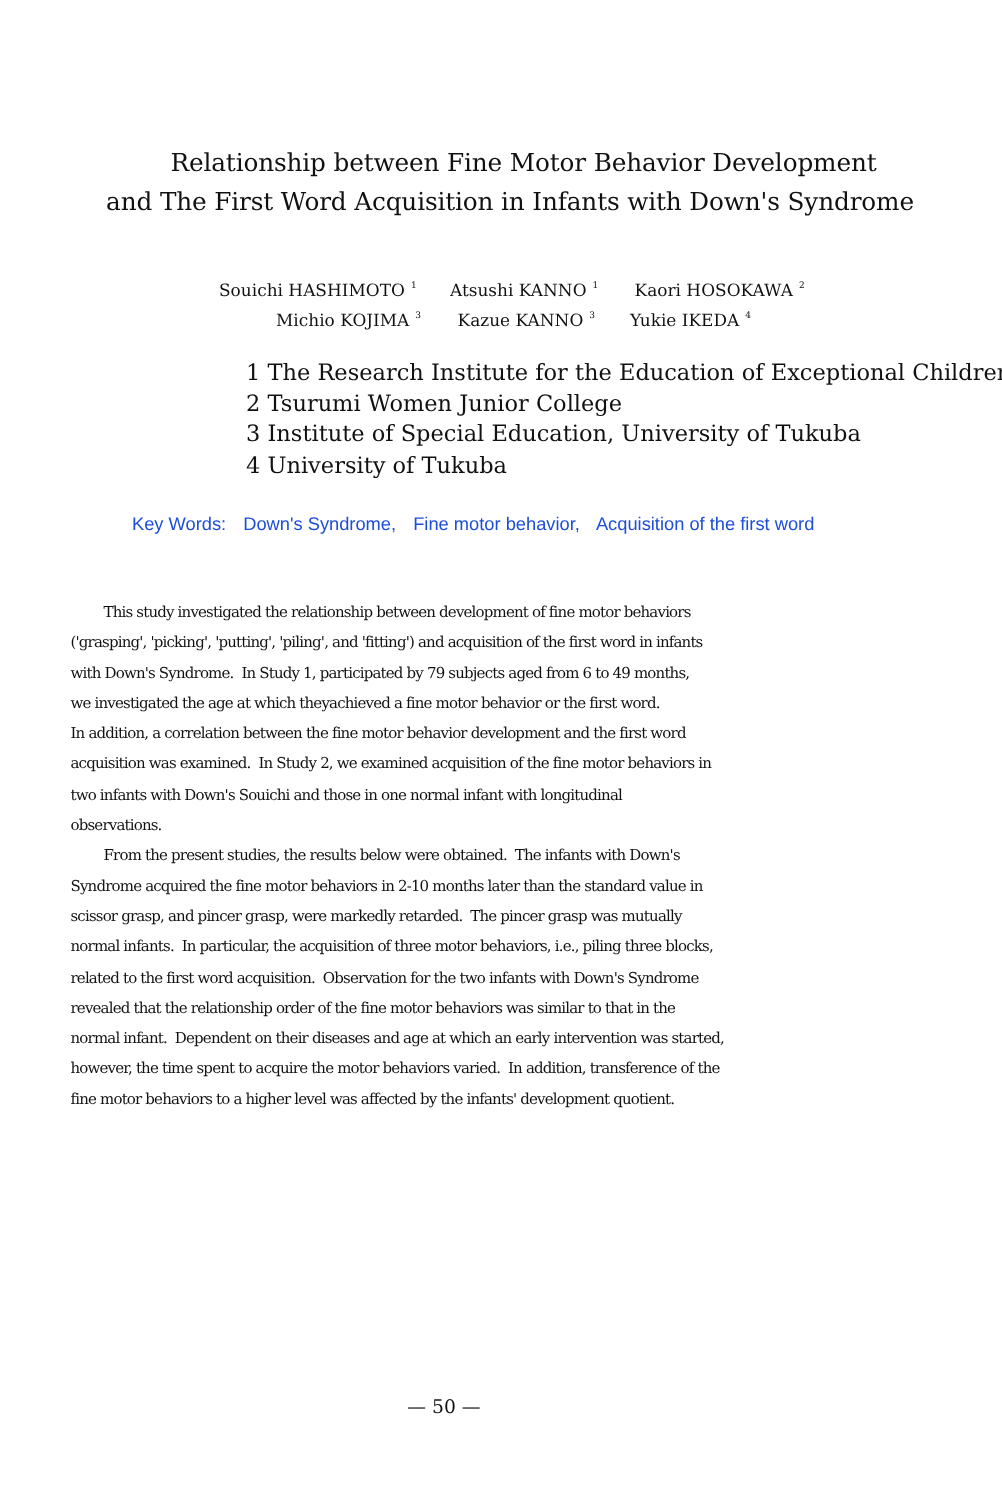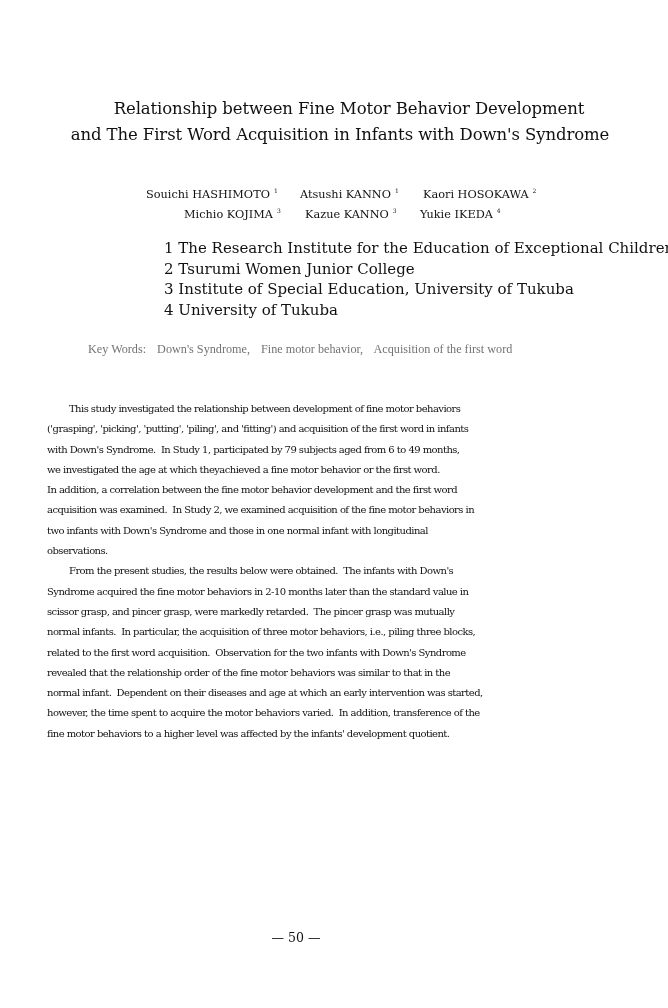--- a/index.html
+++ b/index.html
@@ -52,24 +52,24 @@
       font-size: 15px;
       line-height: 20.5px;
       color: #111;
       white-space: nowrap;
     }
     .affils .aff { display: block; }
     .keywords {
       position: absolute;
       left: 88px;
       top: 342px;
-      font-family: Liberation Serif, serif;
+      font-family: Liberation Sans, sans-serif;
       font-size: 12.2px;
       white-space: nowrap;
-      color: #737373;
+      color: #1d4ed8;
     }
     .keywords .kw-label { margin-right: 8px; }
     .keywords .kw { margin-right: 8px; }
     .abstract {
       position: absolute;
       left: 47px;
       top: 399px;
       width: 612px;
       font-family: "DejaVu Serif", serif;
       font-size: 10px;
@@ -126,21 +126,21 @@
     <span class="kw">Acquisition of the first word</span>
   </div>
 
   <div class="abstract">
     <span class="ln indent" style="white-space: pre;">This study investigated the relationship between development of fine motor behaviors</span>
     <span class="ln" style="white-space: pre;">('grasping', 'picking', 'putting', 'piling', and 'fitting') and acquisition of the first word in infants</span>
     <span class="ln" style="white-space: pre;">with Down's Syndrome.  In Study 1, participated by 79 subjects aged from 6 to 49 months,</span>
     <span class="ln" style="white-space: pre;">we investigated the age at which theyachieved a fine motor behavior or the first word.</span>
     <span class="ln" style="white-space: pre;">In addition, a correlation between the fine motor behavior development and the first word</span>
     <span class="ln" style="white-space: pre;">acquisition was examined.  In Study 2, we examined acquisition of the fine motor behaviors in</span>
-    <span class="ln" style="white-space: pre;">two infants with Down's Syndrome and those in one normal infant with longitudinal</span>
+    <span class="ln" style="white-space: pre;">two infants with Down's Souichi and those in one normal infant with longitudinal</span>
     <span class="ln" style="white-space: pre;">observations.</span>
     <span class="ln indent" style="white-space: pre;">From the present studies, the results below were obtained.  The infants with Down's</span>
     <span class="ln" style="white-space: pre;">Syndrome acquired the fine motor behaviors in 2-10 months later than the standard value in</span>
     <span class="ln" style="white-space: pre;">scissor grasp, and pincer grasp, were markedly retarded.  The pincer grasp was mutually</span>
     <span class="ln" style="white-space: pre;">normal infants.  In particular, the acquisition of three motor behaviors, i.e., piling three blocks,</span>
     <span class="ln" style="white-space: pre;">related to the first word acquisition.  Observation for the two infants with Down's Syndrome</span>
     <span class="ln" style="white-space: pre;">revealed that the relationship order of the fine motor behaviors was similar to that in the</span>
     <span class="ln" style="white-space: pre;">normal infant.  Dependent on their diseases and age at which an early intervention was started,</span>
     <span class="ln" style="white-space: pre;">however, the time spent to acquire the motor behaviors varied.  In addition, transference of the</span>
     <span class="ln" style="white-space: pre;">fine motor behaviors to a higher level was affected by the infants' development quotient.</span>

